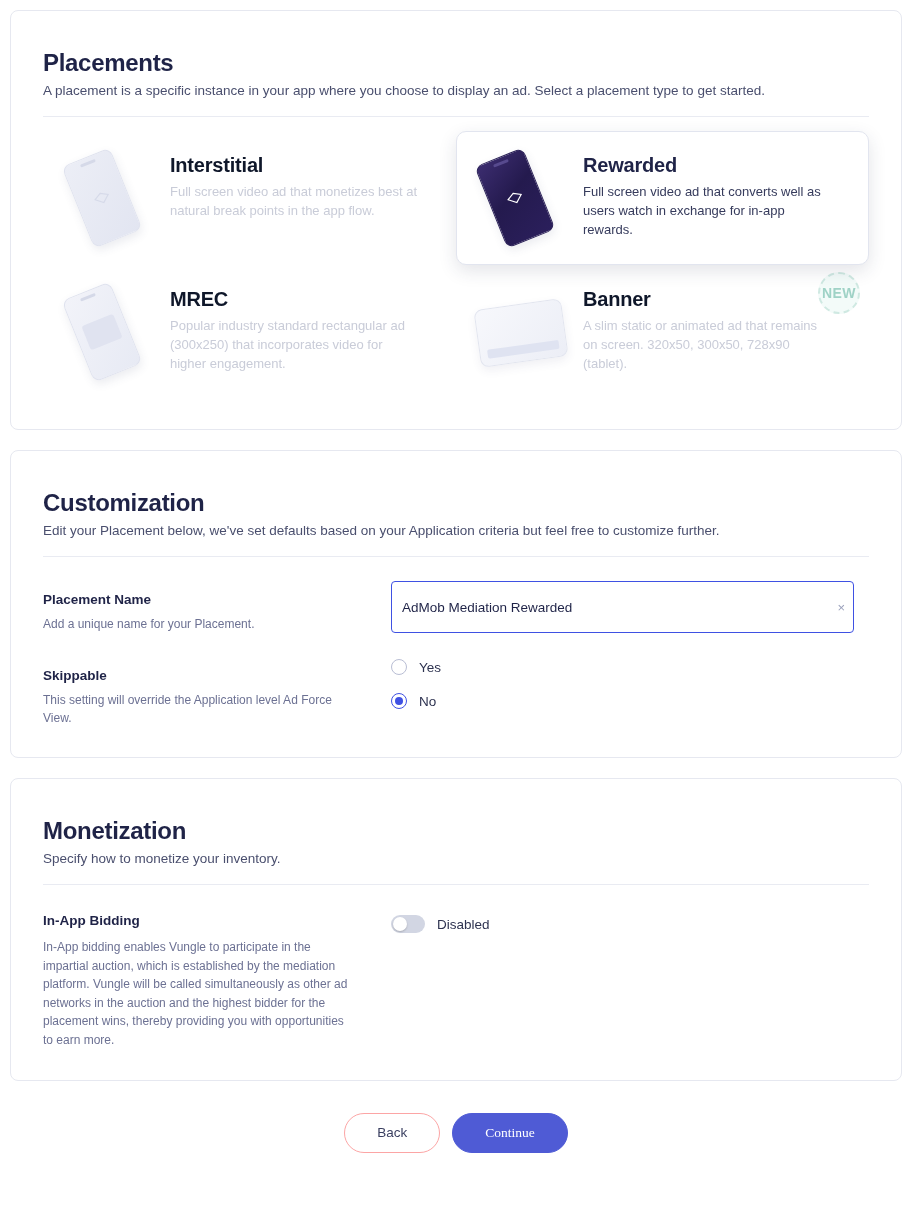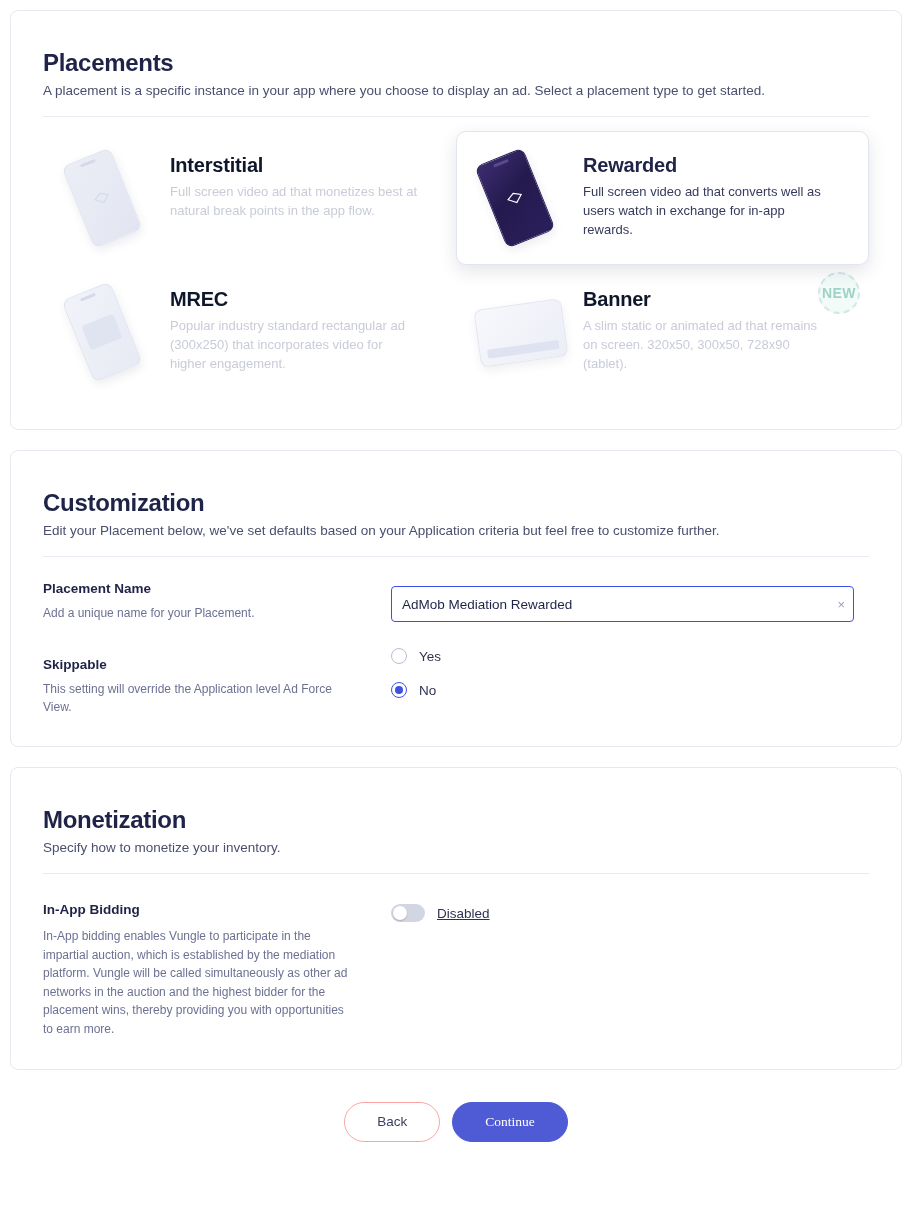--- a/index.html
+++ b/index.html
@@ -163,21 +163,21 @@
     color: #6c7193;
     line-height: 1.5;
     max-width: 310px;
   }
   .text-input-wrap {
     position: relative;
     width: 463px;
   }
   .text-input {
     width: 100%;
-    height: 36px;
+    height: 52px;
     padding: 6px 28px 6px 10px;
     font-size: 13.5px;
     font-family: "Liberation Sans", sans-serif;
     color: #1f2347;
     border: 1px solid #3f51e3;
     border-radius: 4px;
     outline: none;
     background: #fff;
   }
   .clear-x {
@@ -209,21 +209,21 @@
     content: "";
     position: absolute;
     left: 50%; top: 50%;
     transform: translate(-50%,-50%);
     width: 8px; height: 8px;
     border-radius: 50%;
     background: #3f51e3;
   }
 
   
-  .toggle-row { display: flex; align-items: center; padding-top: 2px; text-decoration: underline; }
+  .toggle-row { display: flex; align-items: center; padding-top: 2px; }
   .toggle {
     width: 34px; height: 18px;
     border-radius: 9px;
     background: #d2d6e3;
     position: relative;
     margin-right: 12px;
     flex: 0 0 34px;
   }
   .toggle .knob {
     position: absolute;

